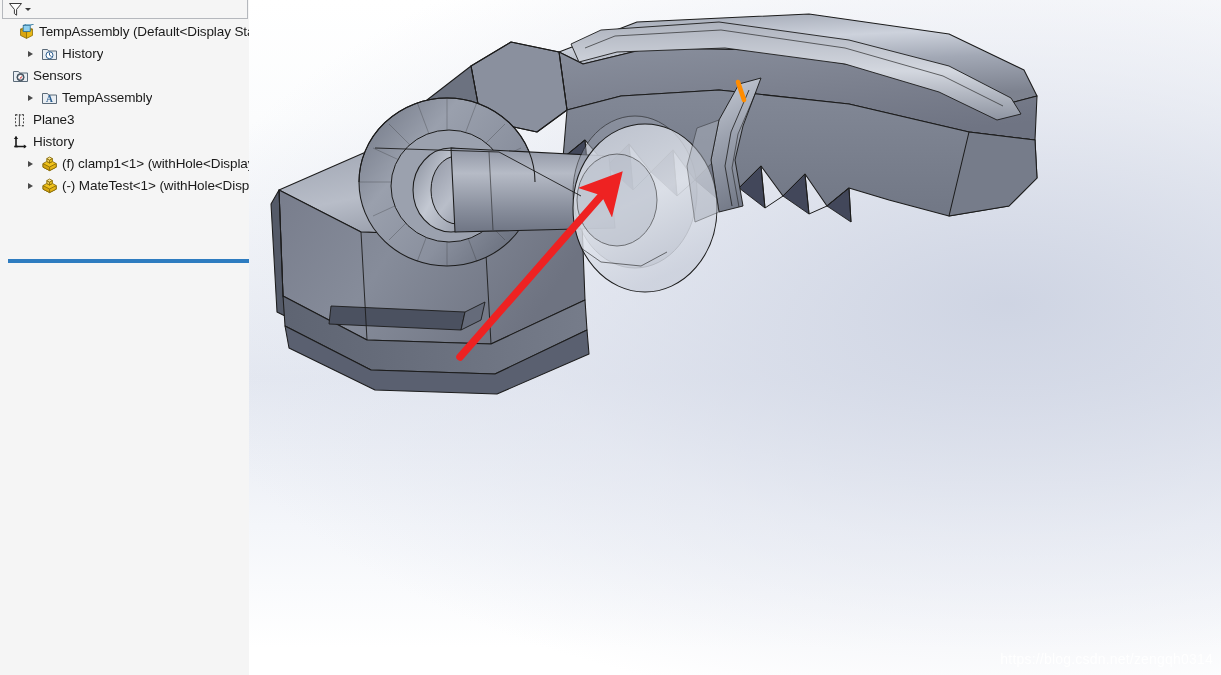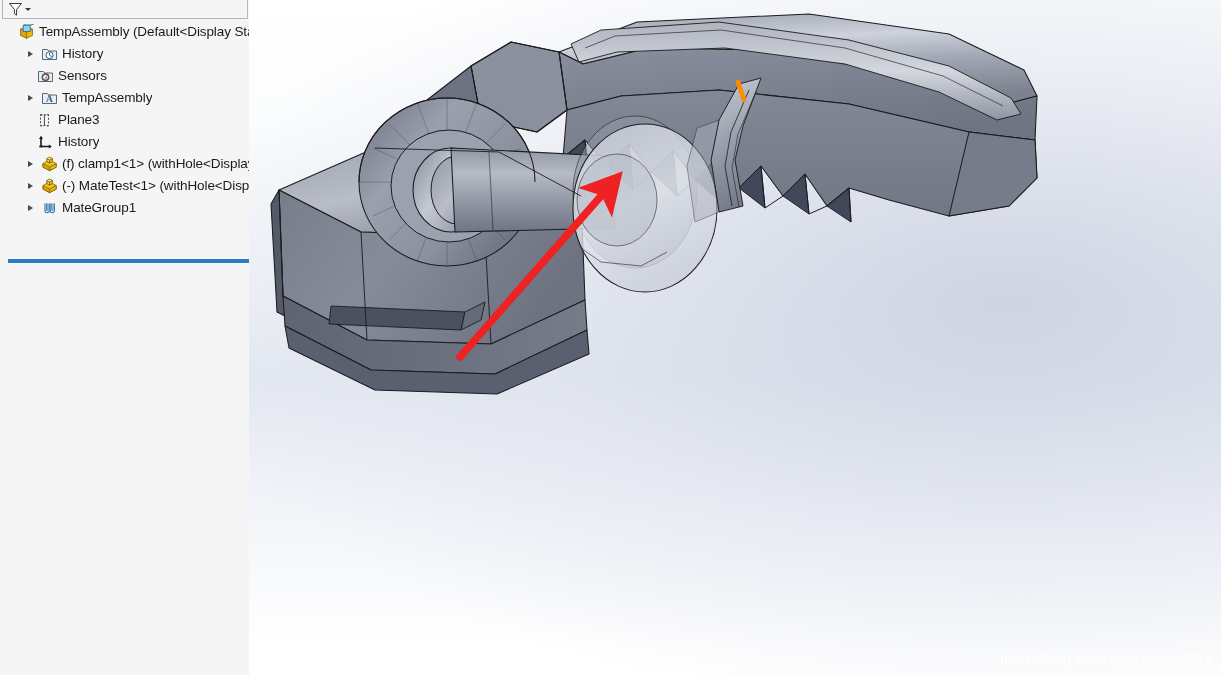--- a/index.html
+++ b/index.html
@@ -107,21 +107,21 @@
     letter-spacing: -0.1px;
     overflow: hidden;
     text-overflow: clip;
     white-space: nowrap;
   }
 
   
   .lvl0 { padding-left: 6px; }
   .lvl1 { padding-left: 20px; }
   .lvl1 .twisty { width: 20px; }
-  .lvl1-noarrow { padding-left: 36px; }
+  .lvl1-noarrow { padding-left: 11px; }
 
   
   #rollback-bar {
     position: absolute;
     left: 8px;
     top: 259px;
     width: 241px;
     height: 4px;
     background: #2e7cc0;
   }
@@ -307,34 +307,20 @@
             <path d="M2 7.6 L8.6 11 L8.6 14.6 L2 11.2 Z" fill="#d7a610" stroke="#8a6d0b" stroke-width="0.9"></path>
             <path d="M15.2 7.6 L8.6 11 L8.6 14.6 L15.2 11.2 Z" fill="#e6b615" stroke="#8a6d0b" stroke-width="0.9"></path>
             <path d="M5.8 2.6 L5.8 5.4 L8.6 7 L8.6 4.2 Z" fill="#f6d65c" stroke="#8a6d0b" stroke-width="0.9"></path>
             <path d="M5.8 2.6 L8.6 1 L11.4 2.6 L8.6 4.2 Z" fill="#fbe694" stroke="#8a6d0b" stroke-width="0.9"></path>
             <path d="M11.4 2.6 L11.4 5.4 L8.6 7 L8.6 4.2 Z" fill="#eec81f" stroke="#8a6d0b" stroke-width="0.9"></path>
           </svg>
         </span>
         <span class="node-label">(-) MateTest&lt;1&gt;  (withHole&lt;Display S</span>
       </div>
 
-      <div class="node lvl1">
-        <span class="twisty">
-            <i></i>
-          </span>
-        <span class="node-icon">
-          <svg width="17" height="17" viewBox="0 0 17 17">
-            <path d="M4 3.4 V10.6 a2.1 2.1 0 0 0 4.2 0 V3.4" fill="none" stroke="#3f7cb5" stroke-width="1.2"></path>
-            <path d="M5.5 3.4 V10.2 a0.7 0.7 0 0 0 1.3 0 V3.4" fill="none" stroke="#3f7cb5" stroke-width="0.9"></path>
-            <path d="M9.2 3.4 V10.6 a2.1 2.1 0 0 0 4.2 0 V3.4" fill="none" stroke="#3f7cb5" stroke-width="1.2"></path>
-            <path d="M10.7 3.4 V10.2 a0.7 0.7 0 0 0 1.3 0 V3.4" fill="none" stroke="#3f7cb5" stroke-width="0.9"></path>
-          </svg>
-        </span>
-        <span class="node-label">MateGroup1</span>
-      </div>
 
     </div>
 
     <div id="rollback-bar"></div>
   </div>
 
   <div id="splitter"></div>
   <div id="splitter-handle">
     <span class="grip"></span>
   </div>

